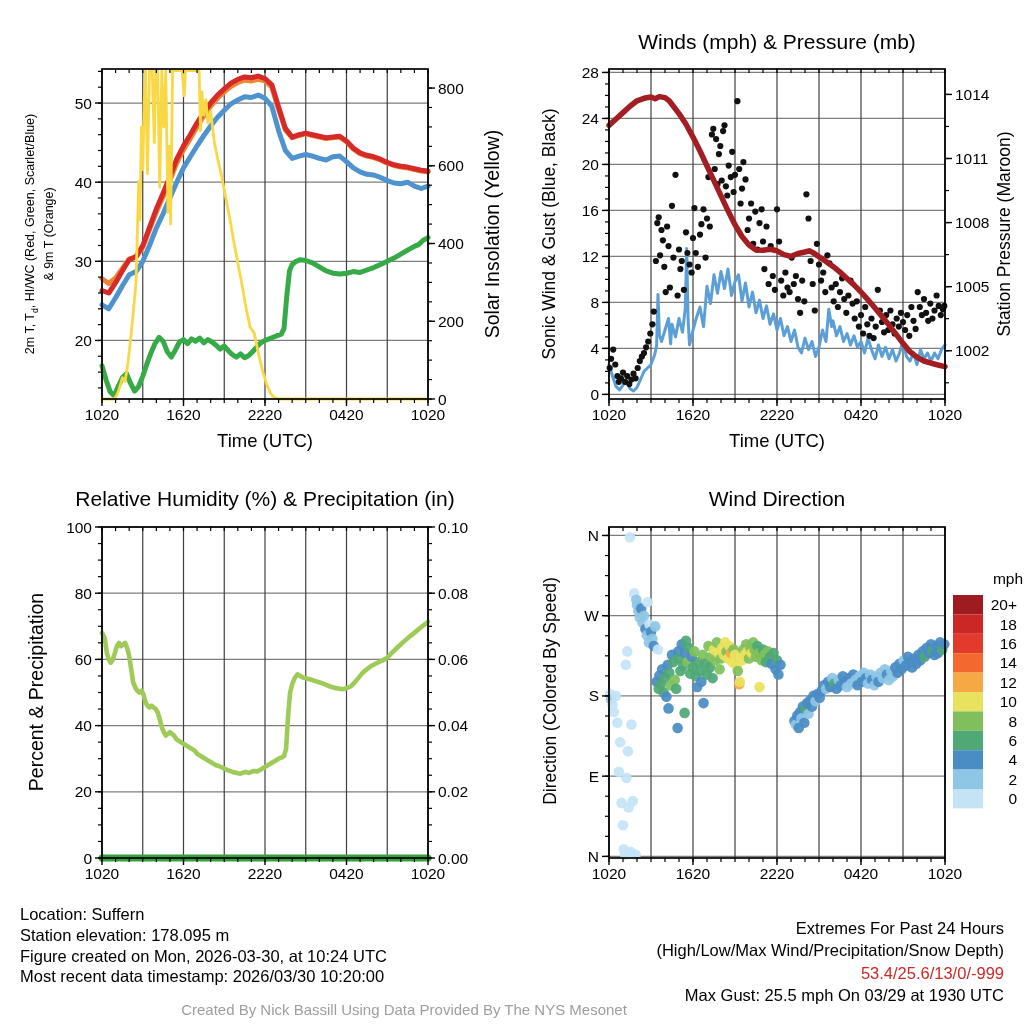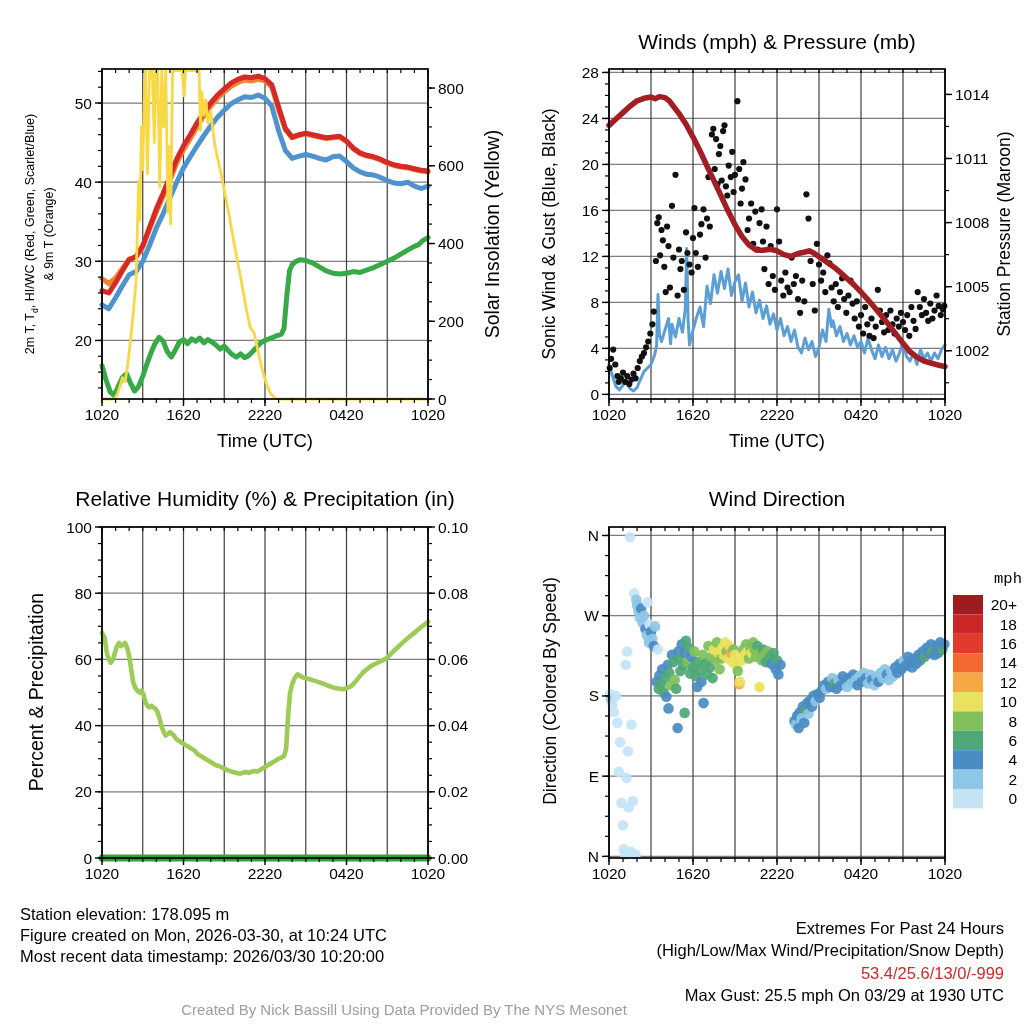--- a/index.html
+++ b/index.html
@@ -12,21 +12,21 @@
   .rot .sub{font-size:68%;vertical-align:-22%;}
   .xaxlab{position:absolute;transform:translateX(-50%);font-size:18.5px;}
   .small2{font-size:12.5px;line-height:14.5px;}
   .mid17{font-size:17.5px;}
   .big19{font-size:19.5px;}
   .footL{position:absolute;left:20px;top:904px;font-size:16.5px;line-height:20.8px;}
   .footR{position:absolute;right:20px;top:917px;font-size:16.5px;line-height:22.3px;text-align:right;}
   .footR .vals{font-weight:normal;}
   .attrib{position:absolute;left:0;top:1001px;width:808px;text-align:center;
           font-size:15px;color:#9e9e9e;}
-  .mphlab{position:absolute;transform:translateX(-50%);font-size:15.5px;font-family:Liberation Mono, monospace;}
+  .mphlab{position:absolute;transform:translateX(-50%);font-size:15.5px;}
 </style>
 </head>
 <body>
 
 <div id="stage">
   <svg id="plots" width="1024" height="1024" viewBox="0 0 1024 1024">
       <g>
         <line x1="102" x2="428" y1="340.4388489208633" y2="340.4388489208633" stroke="#7d7d7d" stroke-width="1.2"></line>
         <line x1="102" x2="428" y1="261.3021582733813" y2="261.3021582733813" stroke="#7d7d7d" stroke-width="1.2"></line>
         <line x1="102" x2="428" y1="182.16546762589928" y2="182.16546762589928" stroke="#7d7d7d" stroke-width="1.2"></line>
@@ -1004,20 +1004,21 @@
   <div class="rot mid17" style="left:1004px;top:234px">Station Pressure (Maroon)</div>
   <div class="rot big19" style="left:36px;top:692px">Percent &amp; Precipitation</div>
   <div class="rot mid17" style="left:550px;top:691px">Direction (Colored By Speed)</div>
 
   <div class="xaxlab" style="left:265px;top:430px">Time (UTC)</div>
   <div class="xaxlab" style="left:777px;top:430px">Time (UTC)</div>
 
   <div class="mphlab" style="left:1008px;top:570px">mph</div>
 
   <div class="footL">
+    <div>Location: Suffern</div>
     <div>Station elevation: 178.095 m</div>
     <div>Figure created on Mon, 2026-03-30, at 10:24 UTC</div>
     <div>Most recent data timestamp: 2026/03/30 10:20:00</div>
   </div>
 
   <div class="footR">
     <div>Extremes For Past 24 Hours</div>
     <div>(High/Low/Max Wind/Precipitation/Snow Depth)</div>
     <div class="vals" style="color: rgb(204, 42, 38);">53.4/25.6/13/0/-999</div>
     <div>Max Gust: 25.5 mph On 03/29 at 1930 UTC</div>

